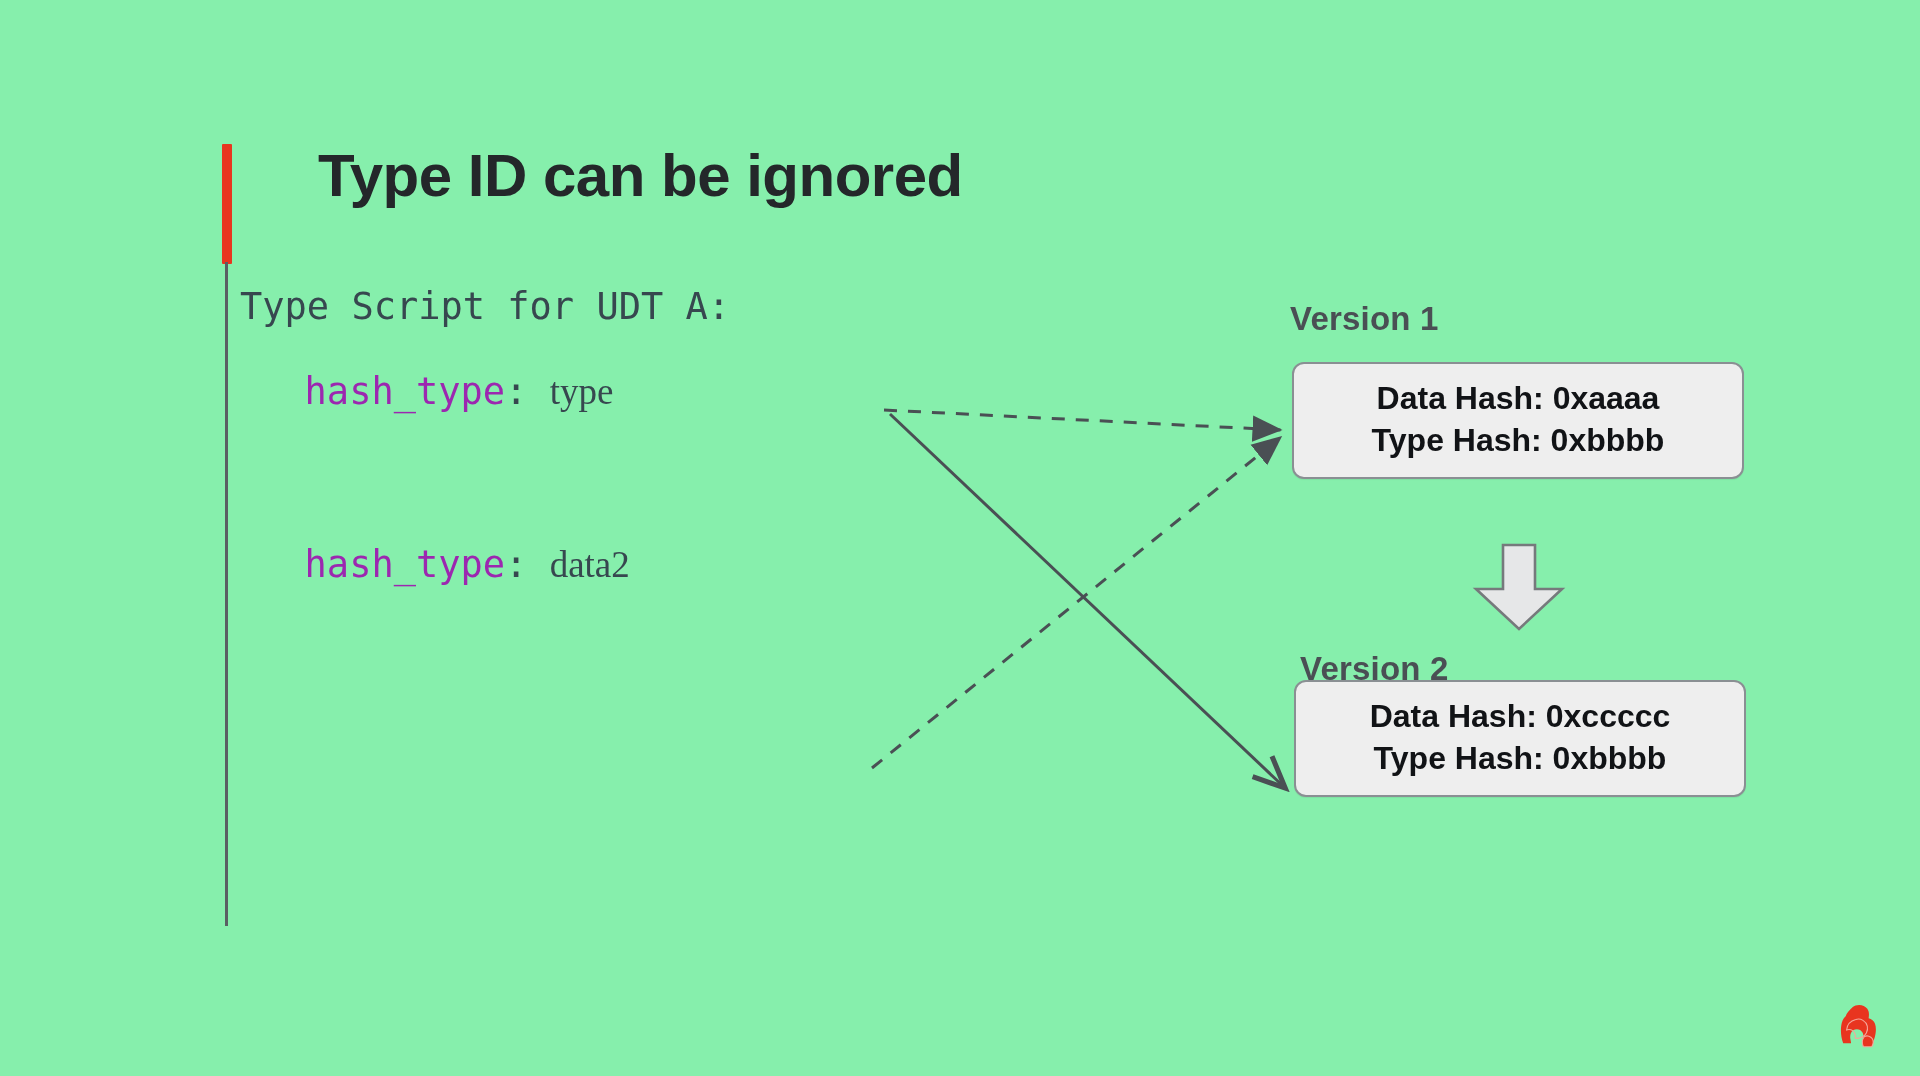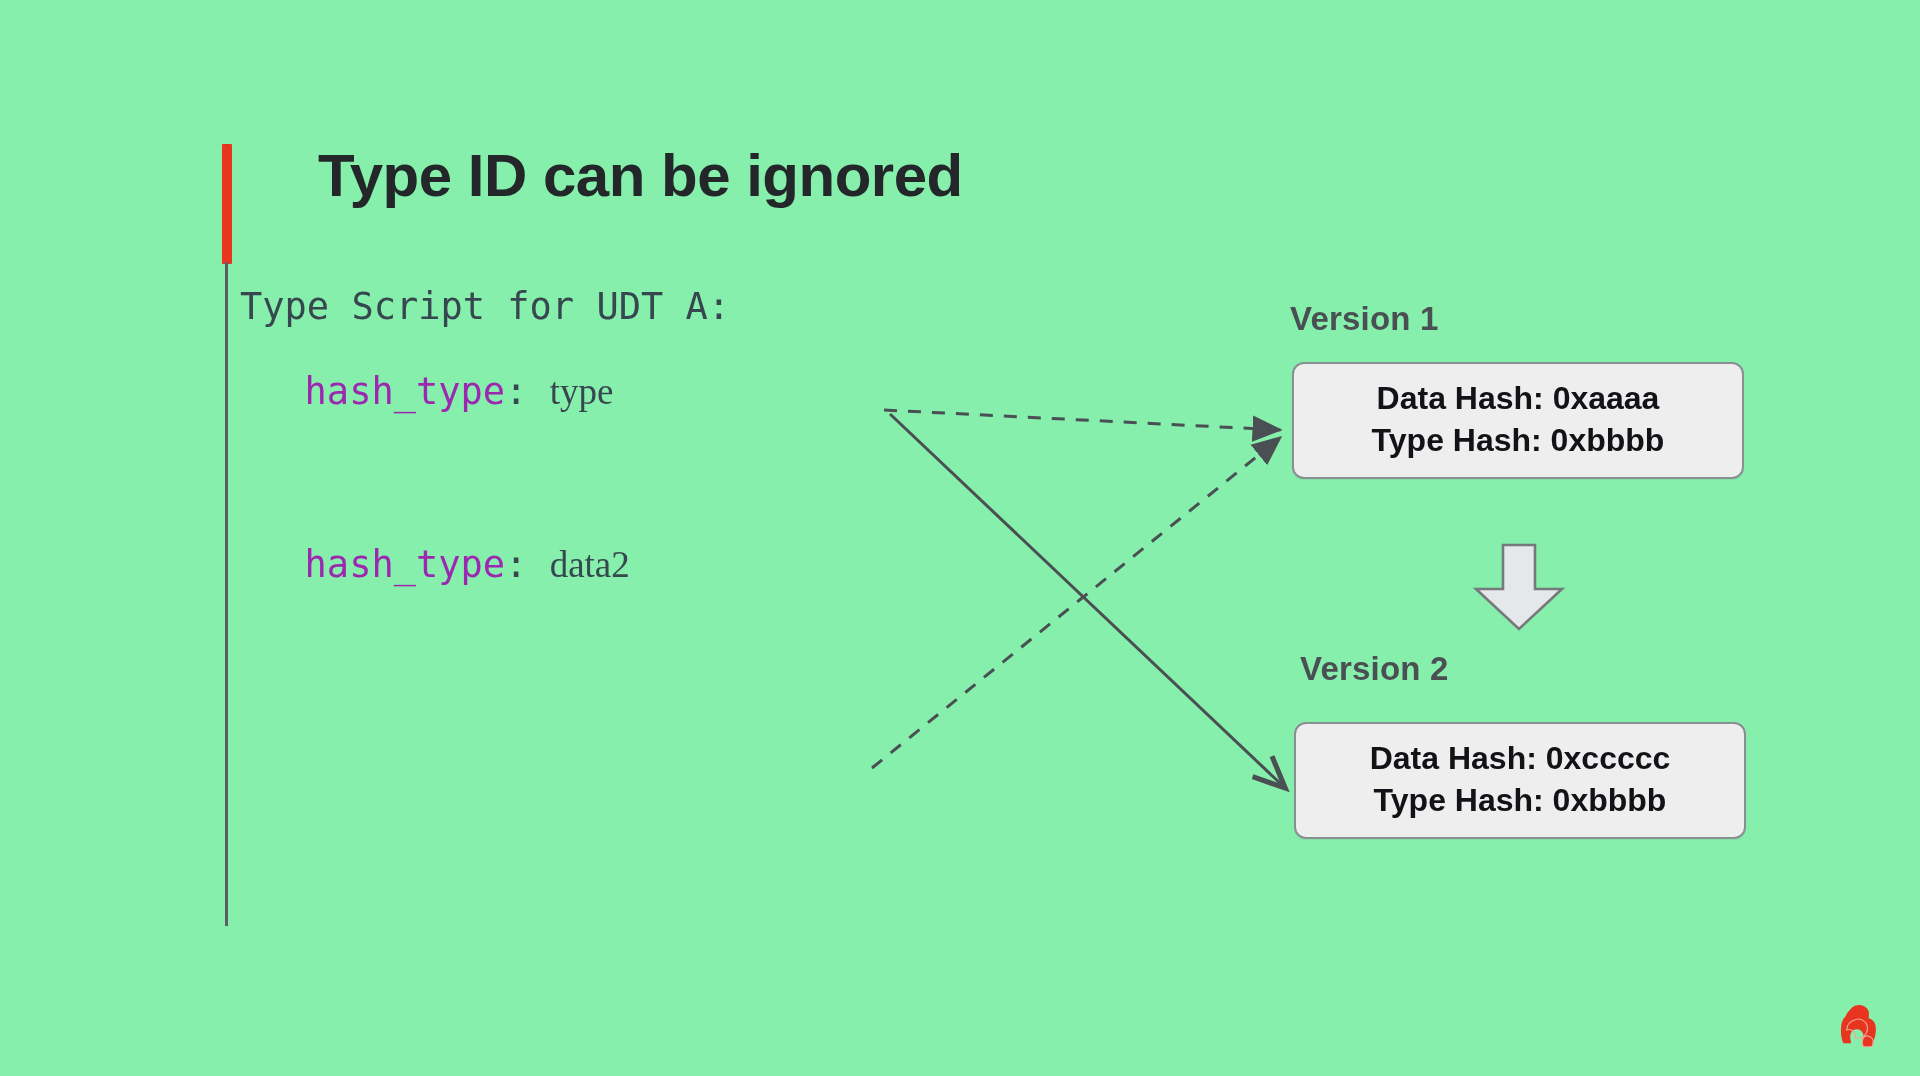--- a/index.html
+++ b/index.html
@@ -98,21 +98,21 @@
     box-sizing: border-box;
     padding: 14px 0 16px 0;
     text-align: center;
     font-size: 32px;
     font-weight: 700;
     color: #111316;
     line-height: 1.30;
     box-shadow: 0 1px 1px rgba(0,0,0,0.06);
   }
   #ver1-box { left: 1292px; top: 362px; }
-  #ver2-box { left: 1294px; top: 722px; }
+  #ver2-box { left: 1294px; top: 680px; }
   .hash-box .row { display: block; white-space: nowrap; }
 
   
   .block-arrow {
     position: absolute;
     left: 1472px;
     top: 543px;
     width: 94px;
     height: 88px;
   }

